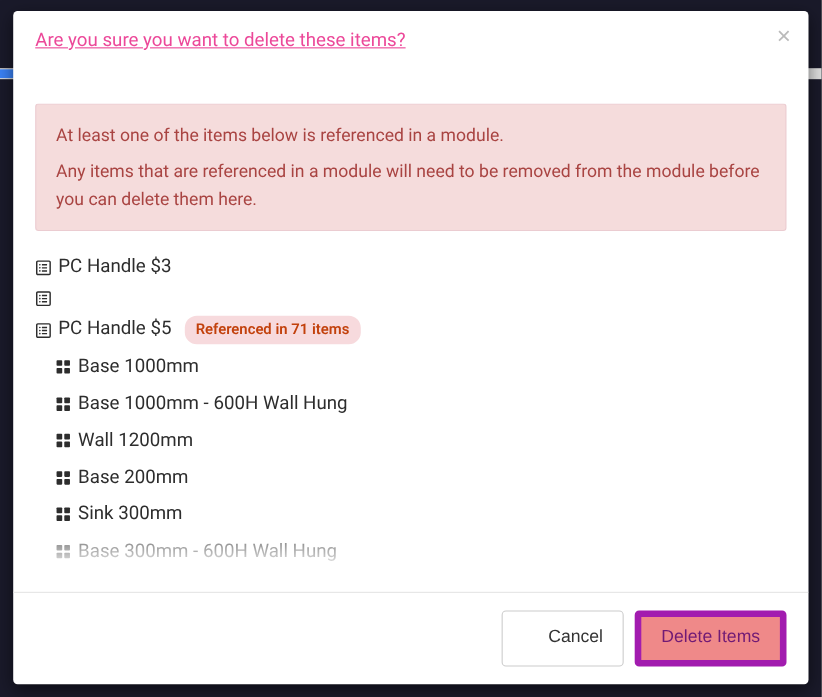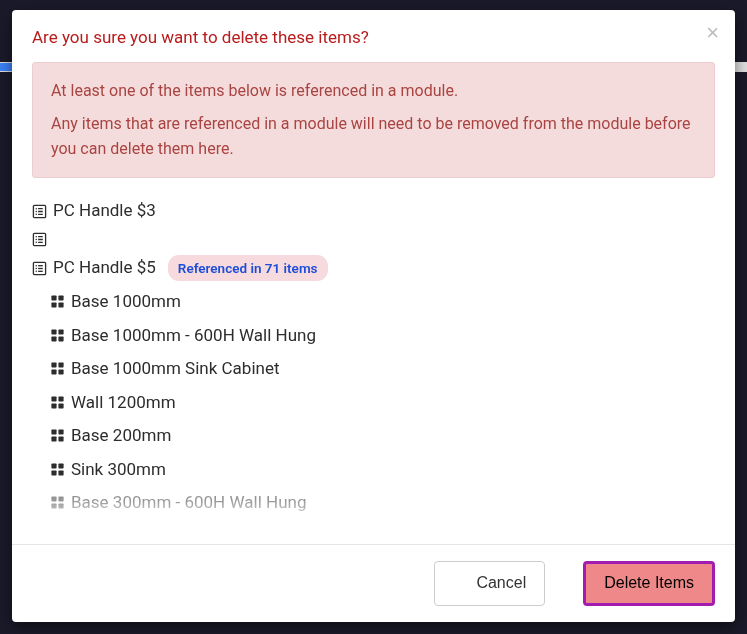--- a/index.html
+++ b/index.html
@@ -49,41 +49,43 @@
       flex-direction: column;
       overflow: hidden;
     }
     .modal-header {
       padding: 16px 20px 14px 20px;
       position: relative;
     }
     .modal-title {
       font-size: 17px;
       font-weight: 400;
-      color: #b91c1c;
+      color: #ec4899;
       line-height: 1.3;
+      text-decoration: underline;
     }
     .close-btn {
       position: absolute;
       top: 12px;
       right: 16px;
       font-size: 22px;
       color: #bbb;
       cursor: pointer;
       background: none;
       border: none;
       line-height: 1;
       font-weight: 300;
     }
     .modal-body {
       flex: 1;
       padding: 0 20px;
       overflow: hidden;
       display: flex;
       flex-direction: column;
+      margin-top: 32px;
     }
     .alert {
       background: #f5dcdc;
       border: 1px solid #ebccd1;
       border-radius: 3px;
       padding: 16px 18px;
       margin-bottom: 16px;
     }
     .alert p {
       color: #a94442;
@@ -108,21 +110,21 @@
       font-size: 17px;
       line-height: 1.5;
     }
     .list-icon-svg {
       width: 15px;
       height: 15px;
       flex-shrink: 0;
     }
     .badge {
       background: #f7dadd;
-      color: #1d4ed8;
+      color: #c2410c;
       font-size: 13.5px;
       font-weight: 600;
       padding: 3px 10px;
       border-radius: 11px;
       margin-left: 6px;
     }
     .child-list {
       padding-left: 18px;
     }
     .grid-icon-svg {
@@ -156,23 +158,22 @@
       line-height: 1.3;
     }
     .btn-secondary {
       background: #ffffff;
       color: #333;
       border: 1px solid #ccc;
       padding-left: 41px;
     }
     .btn-danger {
       background: #ef8989;
-      color: #000000;
-      border: 3px solid #a21caf;
-      margin-left: 28px;
+      color: #701a75;
+      border: 6px solid #a21caf;
     }
     .cut-row {
       opacity: 0.5;
     }
   </style>
 </head>
 <body>
 
 <div class="backdrop">
   <div class="backdrop-strip"></div>
@@ -253,29 +254,20 @@
             </svg>
           <span>Base 1000mm - 600H Wall Hung</span>
         </div>
         <div class="item-row">
           <svg class="grid-icon-svg" viewBox="0 0 16 16" fill="#2d2d2d">
               <rect x="1.5" y="1.5" width="5.5" height="5.5" rx="0.8"></rect>
               <rect x="9" y="1.5" width="5.5" height="5.5" rx="0.8"></rect>
               <rect x="1.5" y="9" width="5.5" height="5.5" rx="0.8"></rect>
               <rect x="9" y="9" width="5.5" height="5.5" rx="0.8"></rect>
             </svg>
-          <span>Base 1000mm Sink Cabinet</span>
-        </div>
-        <div class="item-row">
-          <svg class="grid-icon-svg" viewBox="0 0 16 16" fill="#2d2d2d">
-              <rect x="1.5" y="1.5" width="5.5" height="5.5" rx="0.8"></rect>
-              <rect x="9" y="1.5" width="5.5" height="5.5" rx="0.8"></rect>
-              <rect x="1.5" y="9" width="5.5" height="5.5" rx="0.8"></rect>
-              <rect x="9" y="9" width="5.5" height="5.5" rx="0.8"></rect>
-            </svg>
           <span>Wall 1200mm</span>
         </div>
         <div class="item-row">
           <svg class="grid-icon-svg" viewBox="0 0 16 16" fill="#2d2d2d">
               <rect x="1.5" y="1.5" width="5.5" height="5.5" rx="0.8"></rect>
               <rect x="9" y="1.5" width="5.5" height="5.5" rx="0.8"></rect>
               <rect x="1.5" y="9" width="5.5" height="5.5" rx="0.8"></rect>
               <rect x="9" y="9" width="5.5" height="5.5" rx="0.8"></rect>
             </svg>
           <span>Base 200mm</span>

